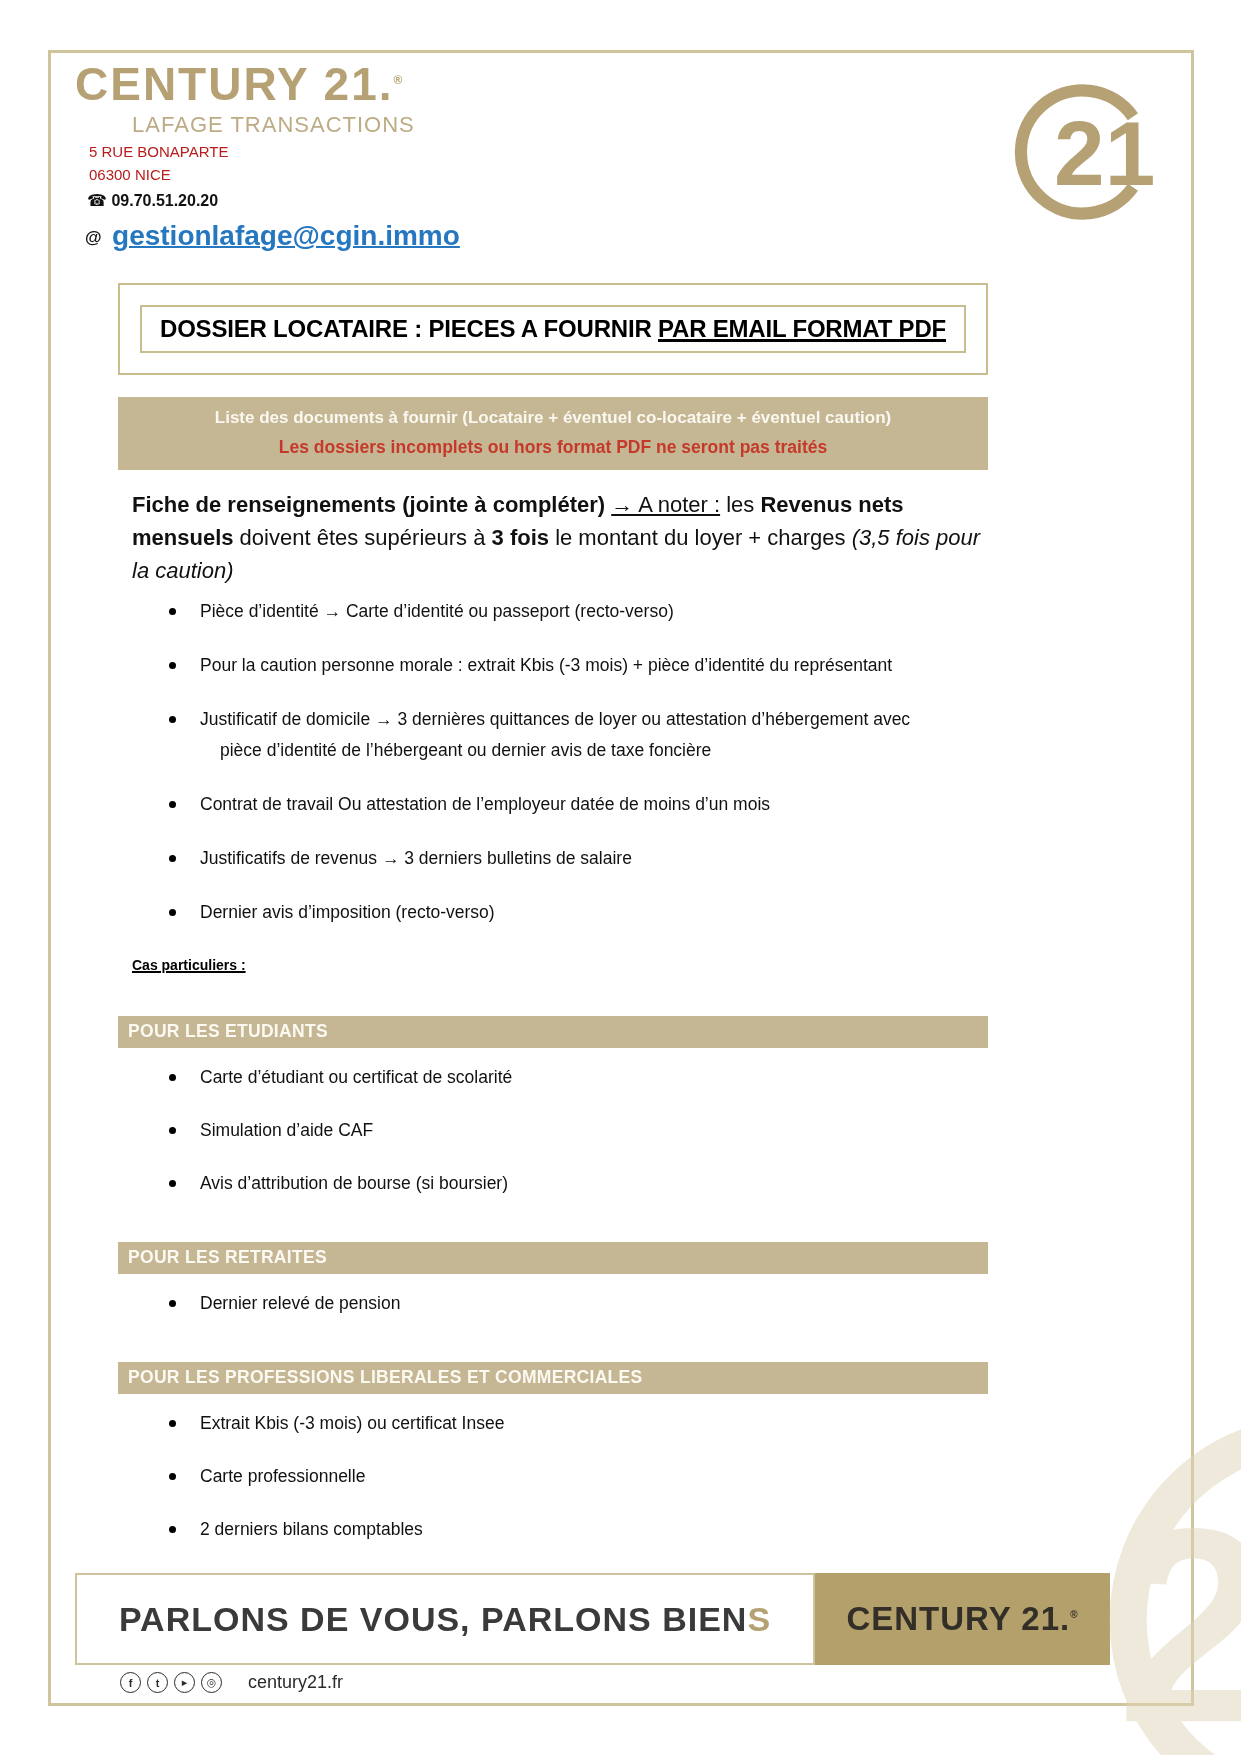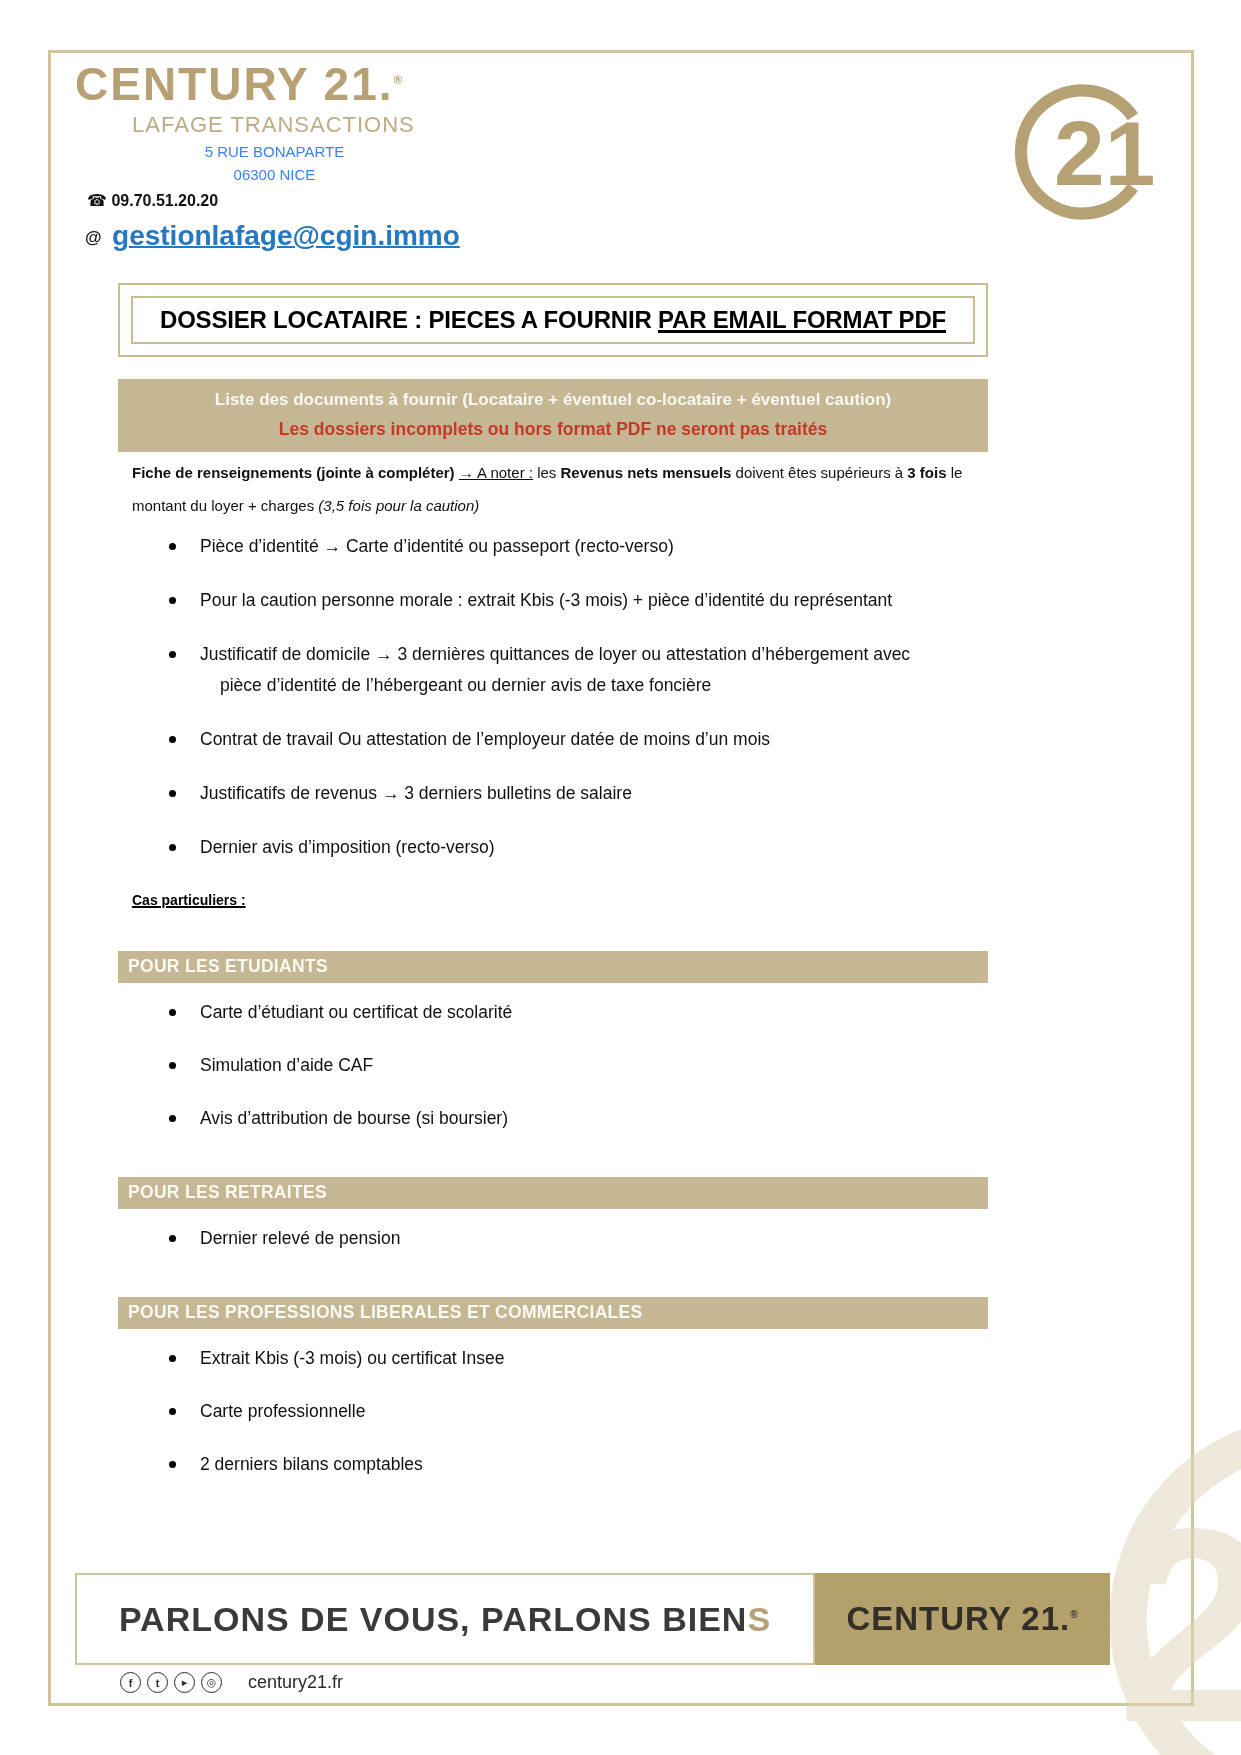--- a/index.html
+++ b/index.html
@@ -5,38 +5,38 @@
   html,body{margin:0;padding:0;background:#fff;}
   body{width:1241px;height:1755px;position:relative;overflow:hidden;
        font-family:"Liberation Sans","DejaVu Sans",sans-serif;color:#1a1a1a;}
   .page-frame{position:absolute;left:48px;top:50px;width:1140px;height:1650px;
        border:3px solid #cfc49c;z-index:0;}
   
   .header{position:absolute;left:75px;top:56px;z-index:2;}
   .brand{font-size:46px;font-weight:bold;color:#b5a174;letter-spacing:2px;line-height:48px;}
   .brand sup{font-size:12px;color:#b5a174;}
   .agency{font-size:22px;color:#bcab84;letter-spacing:1px;margin:4px 0 4px 12px;text-align:center;}
-  .addr{font-size:15px;color:#3b82f6;margin:3px 0 0 14px;line-height:20px;text-align:center;}
+  .addr{font-size:15px;color:#b91c1c;margin:3px 0 0 14px;line-height:20px;}
   .phone{font-size:16px;font-weight:bold;color:#111;margin:6px 0 0 12px;}
   .email-row{margin:10px 0 0 10px;}
   .email-at{font-size:17px;font-weight:bold;color:#111;vertical-align:2px;}
   .email-link{font-size:28px;font-weight:bold;color:#2577c0;text-decoration:underline;
        text-decoration-thickness:2px;margin-left:6px;}
   
   .seal-top{position:absolute;left:1012px;top:62px;z-index:1;}
   
   .content{position:absolute;left:118px;top:283px;width:870px;z-index:2;}
-  .title-banner{border:2px solid #c9bc8f;padding:11px;}
+  .title-banner{border:2px solid #c9bc8f;padding:20px;}
   .title-banner .inner{border:2px solid #c9bc8f;padding:8px 6px;text-align:center;
        font-size:24px;font-weight:bold;color:#000;letter-spacing:-0.2px;white-space:nowrap;}
   .title-banner .u{text-decoration:underline;text-decoration-thickness:2.5px;}
   .notice-banner{background:#c6b794;margin-top:22px;padding:11px 8px 12px;text-align:center;}
   .notice-line1{color:#faf8f0;font-weight:bold;font-size:17px;}
   .notice-line2{color:#c5392b;font-weight:bold;font-size:17.5px;margin-top:9px;}
-  .intro{margin-top:4px;margin-left:14px;font-size:15px;line-height:33px;color:#111;}
+  .intro{margin-top:18px;margin-left:14px;font-size:22px;line-height:33px;color:#111;}
   .intro b{font-weight:bold;}
   .intro .note{text-decoration:underline;}
   .intro i{font-style:italic;}
   ul.doc-list{list-style:none;margin:9px 0 0 0;padding:0;}
   ul.doc-list li{position:relative;padding-left:82px;font-size:17.5px;line-height:31px;
        margin-bottom:23px;color:#111;}
   ul.doc-list li::before{content:"";position:absolute;left:51px;top:12px;width:7px;height:7px;
        border-radius:50%;background:#000;}
   ul.doc-list .cont{display:block;margin-left:20px;}
   .cas-heading{margin:29px 0 0 14px;font-size:14px;font-weight:bold;color:#000;

